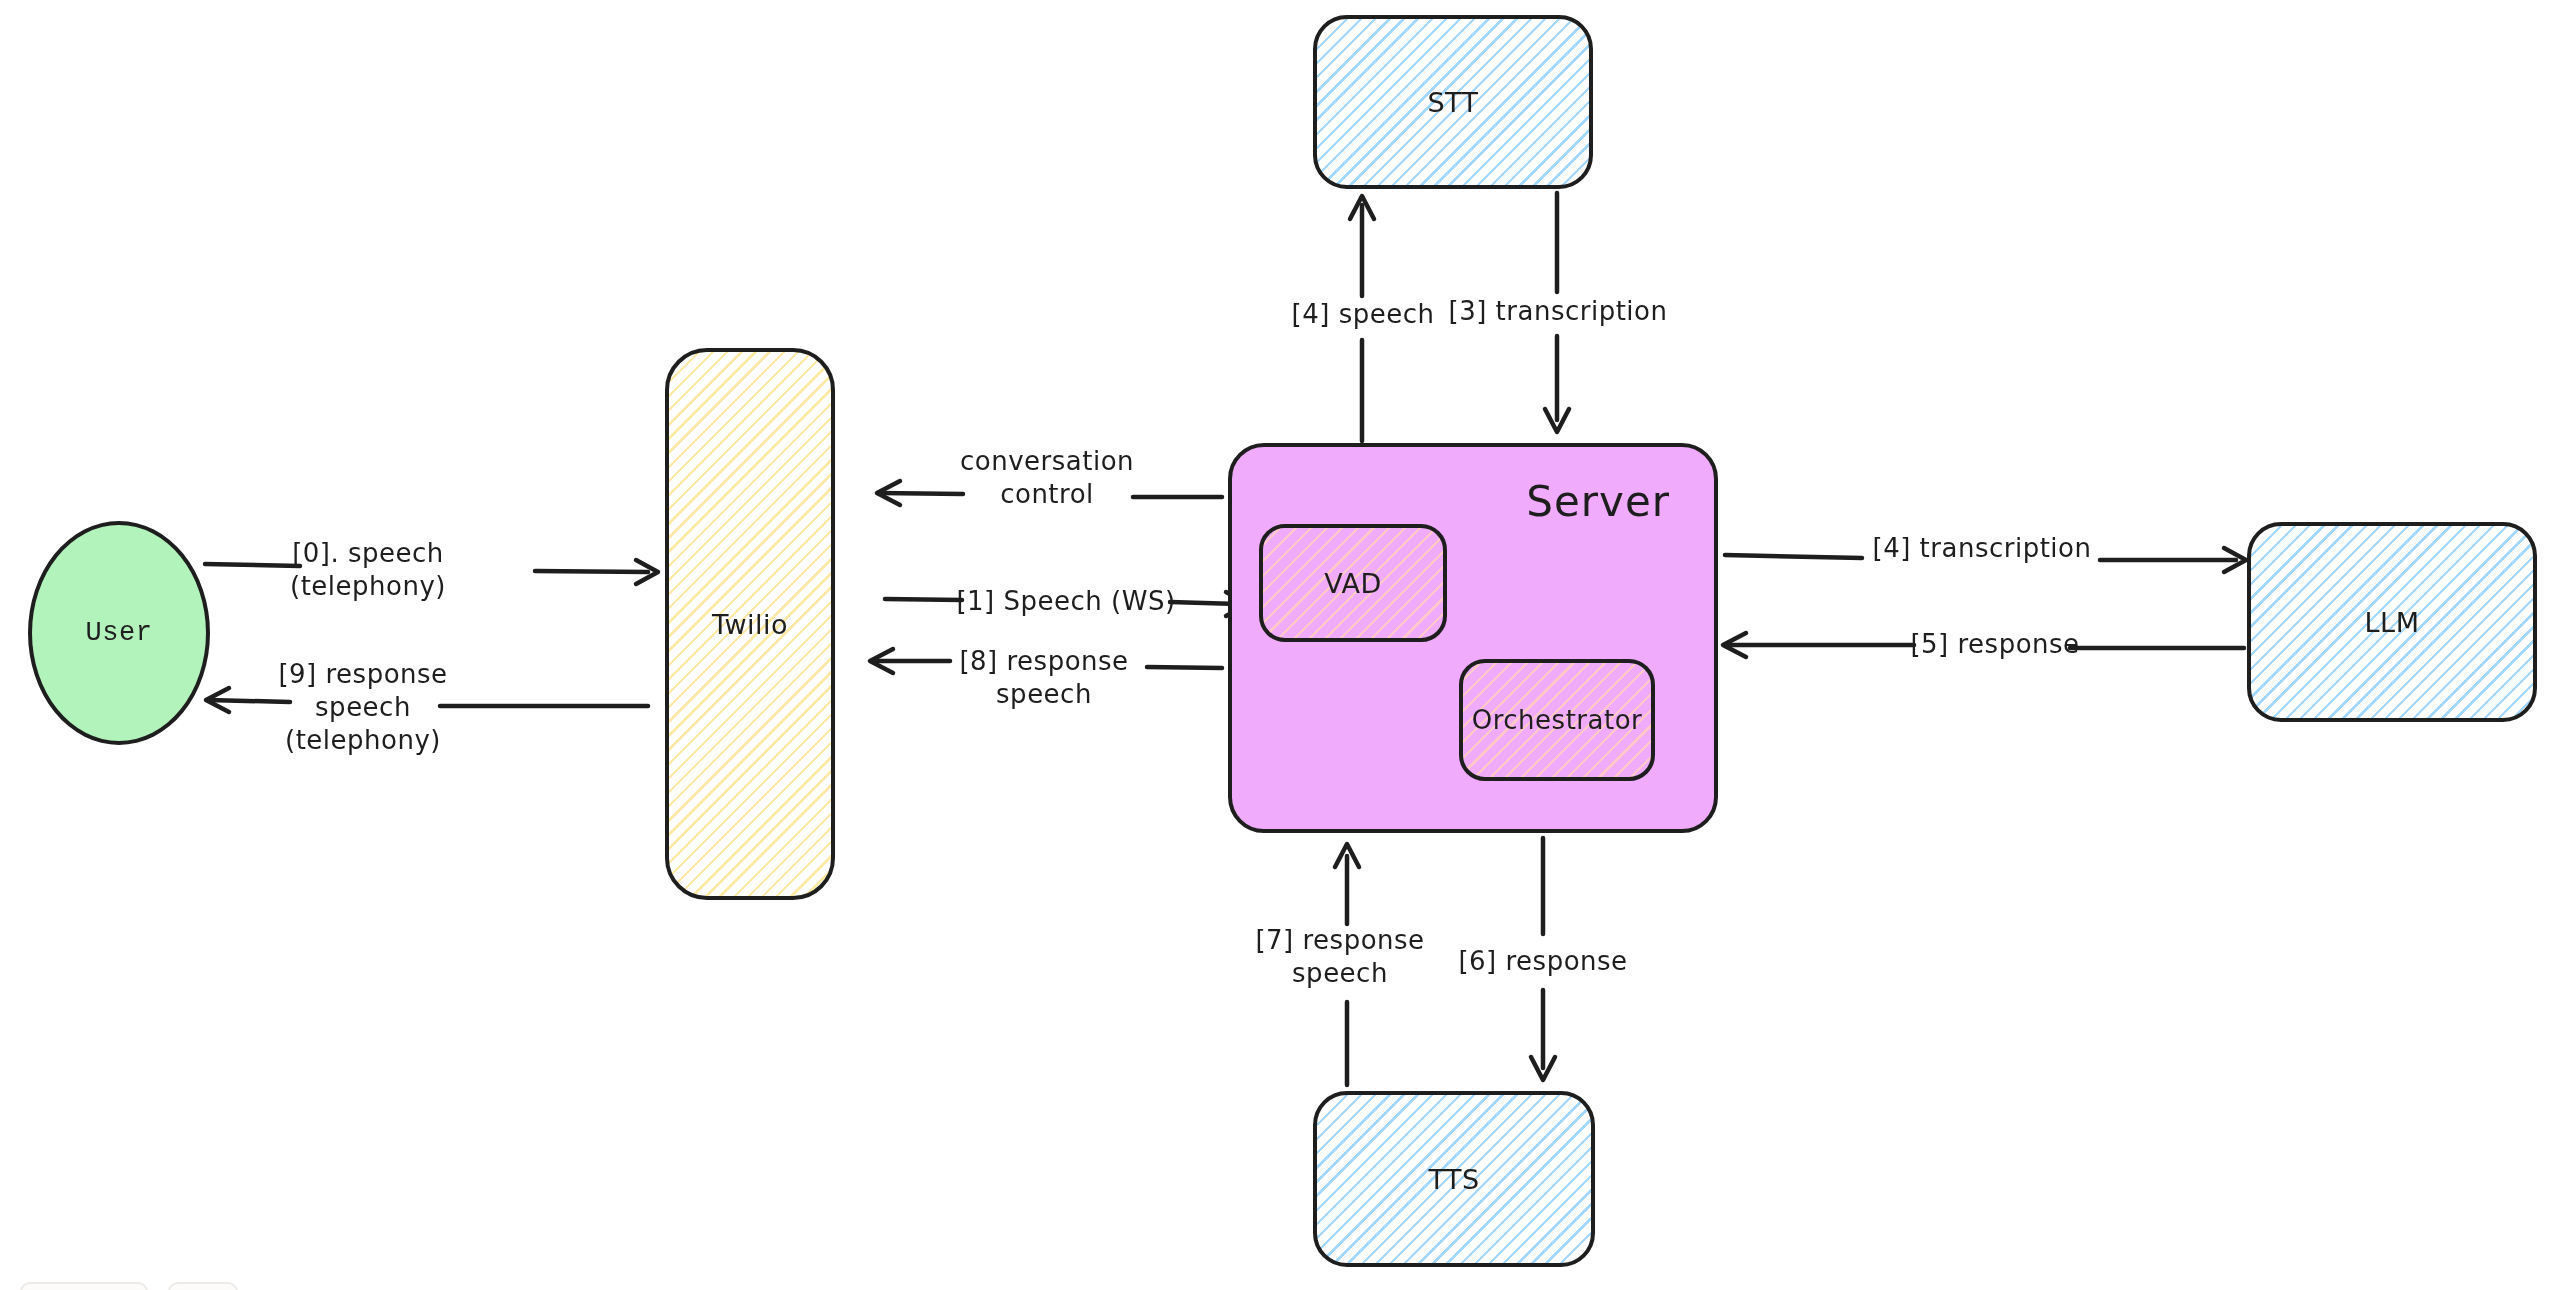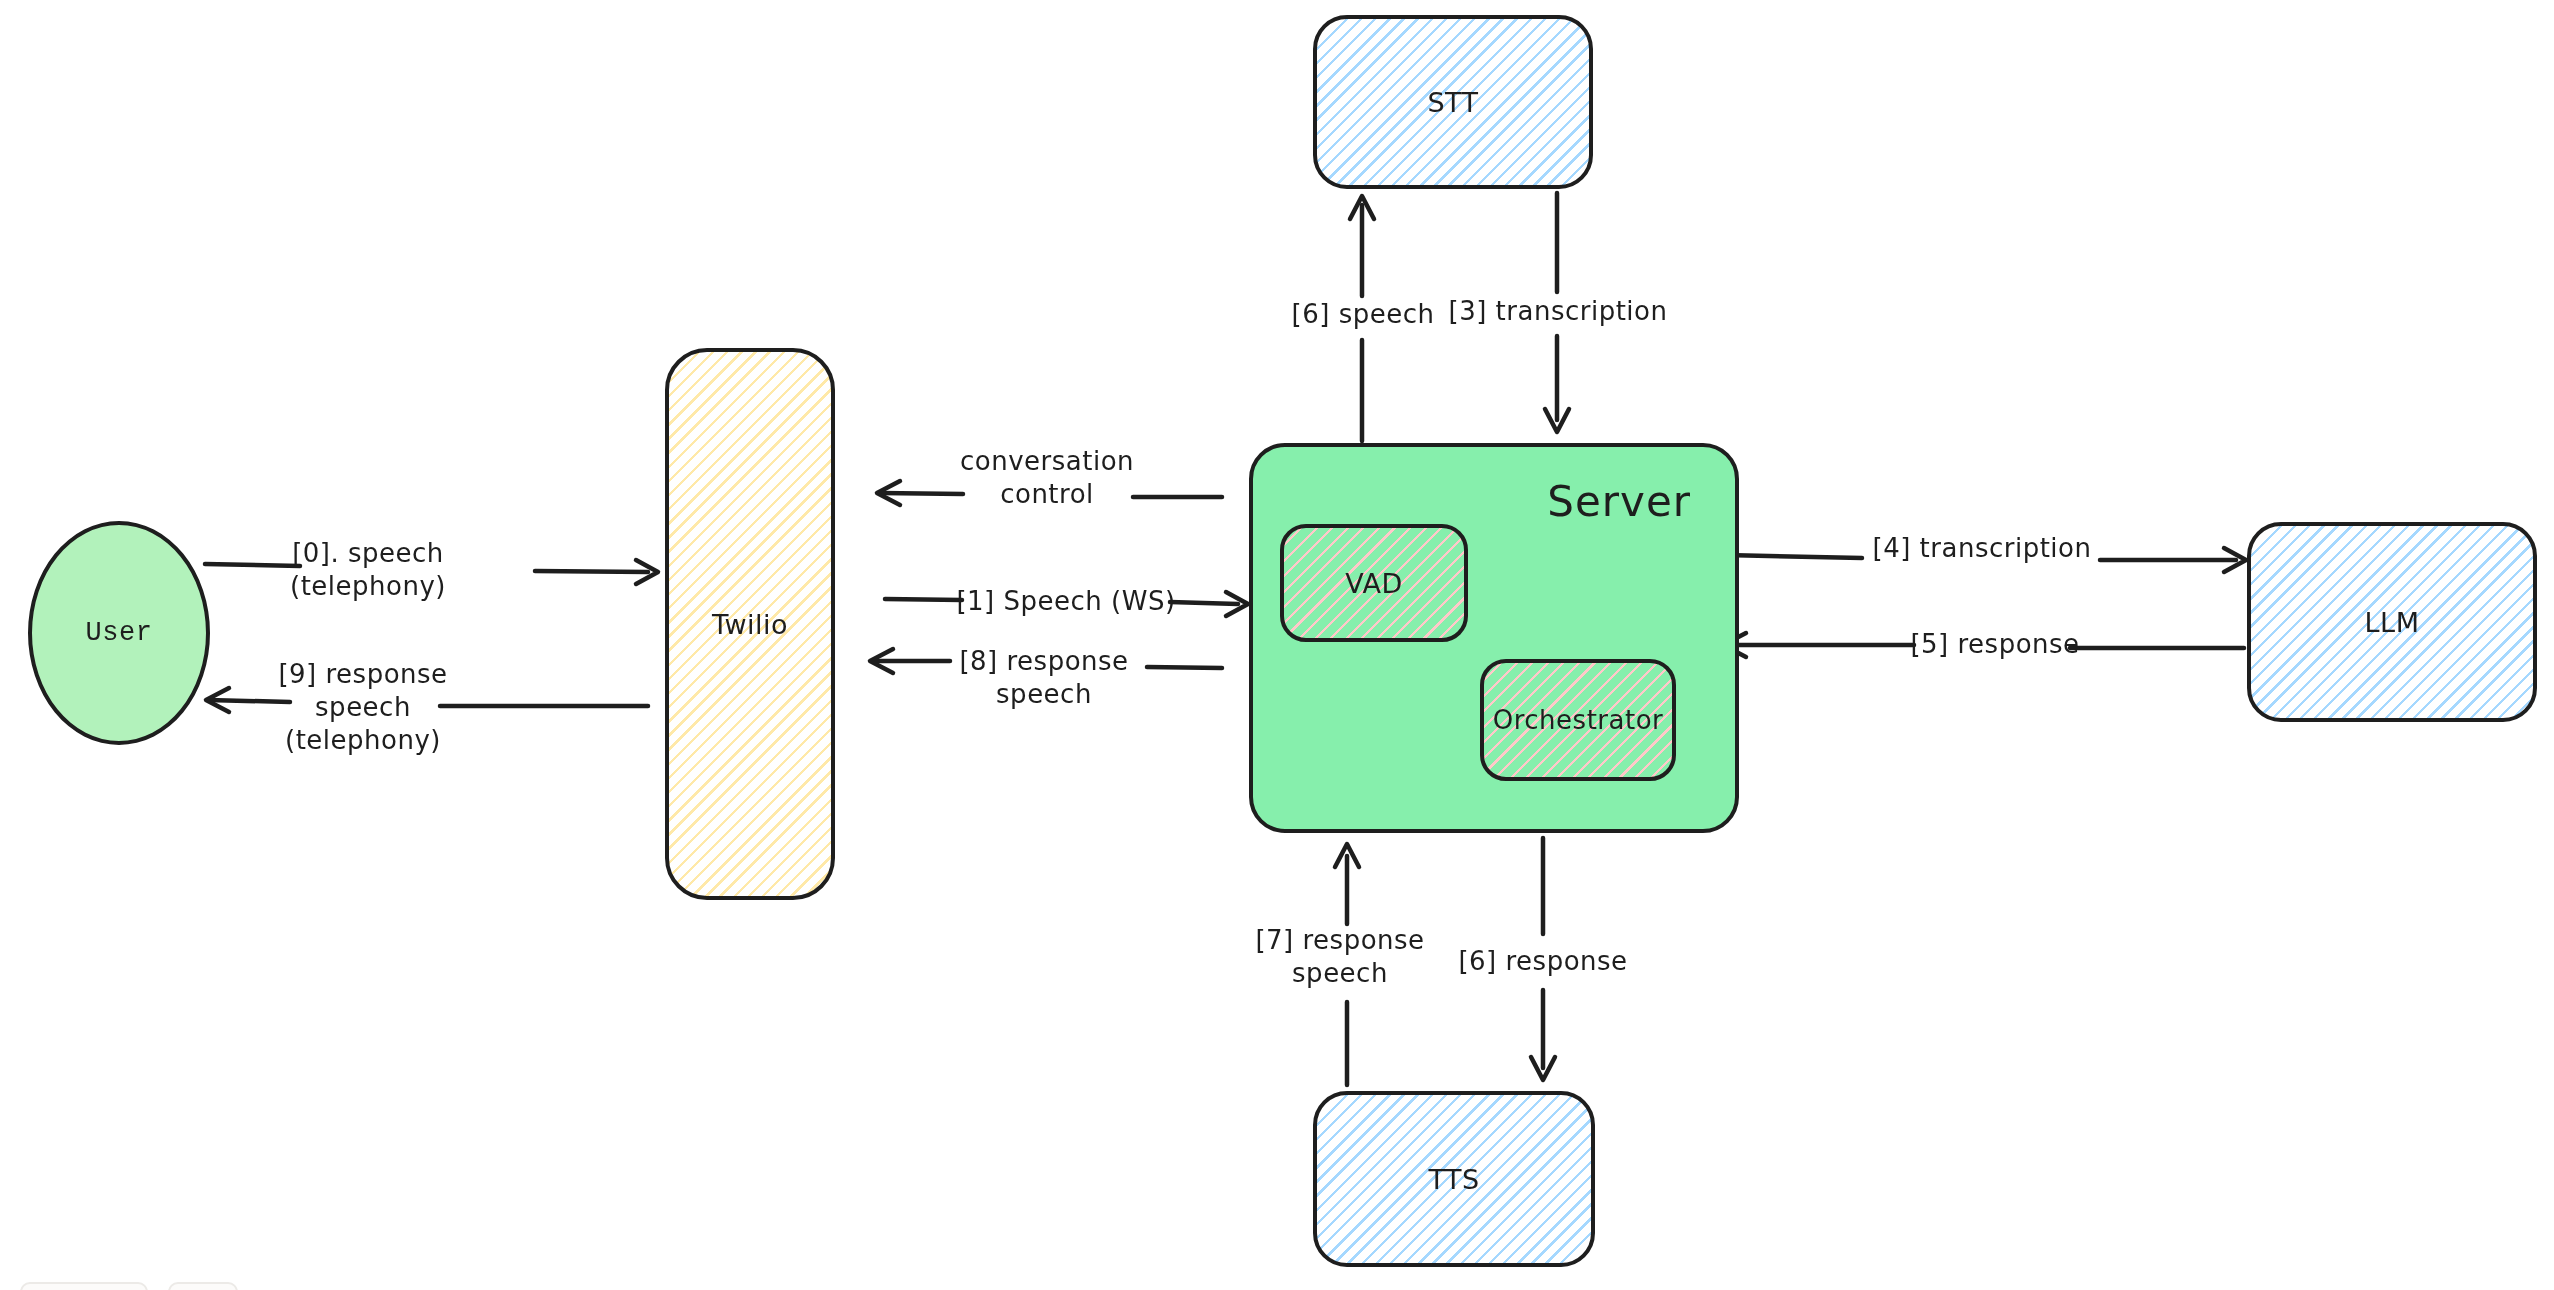--- a/index.html
+++ b/index.html
@@ -32,21 +32,21 @@
       var(--hatch-blue, #a5d8ff) 0 2.4px, transparent 2.4px 10px);
   }
   .hatch-yellow {
     background: repeating-linear-gradient(135deg,
       var(--hatch-yellow, #ffe9a8) 0 2.4px, transparent 2.4px 10px);
   }
   .hatch-red {
     background: repeating-linear-gradient(135deg,
       var(--hatch-red, #ffc9c9) 0 2.2px, transparent 2.2px 11px);
   }
-  .server-box { background: #86efac; margin-left: 21px; }
+  .server-box { background: #f0abfc; }
   .server-title {
     position: absolute;
     top: 30px;
     right: 44px;
     font-size: 42px;
     letter-spacing: 1px;
   }
   .edge-label {
     position: absolute;
     transform: translate(-50%, -50%);
@@ -186,21 +186,21 @@
   <div class="edge-label" style="left:368px; top:570px;">[0]. speech
 (telephony)</div>
   <div class="edge-label" style="left:363px; top:708px;">[9] response
 speech
 (telephony)</div>
   <div class="edge-label" style="left:1047px; top:478px;">conversation
 control</div>
   <div class="edge-label" style="left:1066px; top:602px;">[1] Speech (WS)</div>
   <div class="edge-label" style="left:1044px; top:678px;">[8] response
 speech</div>
-  <div class="edge-label" style="left:1363px; top:315px;">[6] speech</div>
+  <div class="edge-label" style="left:1363px; top:315px;">[4] speech</div>
   <div class="edge-label" style="left:1558px; top:312px;">[3] transcription</div>
   <div class="edge-label" style="left:1982px; top:549px;">[4] transcription</div>
   <div class="edge-label" style="left:1995px; top:645px;">[5] response</div>
   <div class="edge-label" style="left:1543px; top:962px;">[6] response</div>
   <div class="edge-label" style="left:1340px; top:957px;">[7] response
 speech</div>
 
   <div class="island" style="left:20px; top:1282px; width:128px; height:40px;"></div>
   <div class="island" style="left:168px; top:1282px; width:70px; height:40px;"></div>
 

